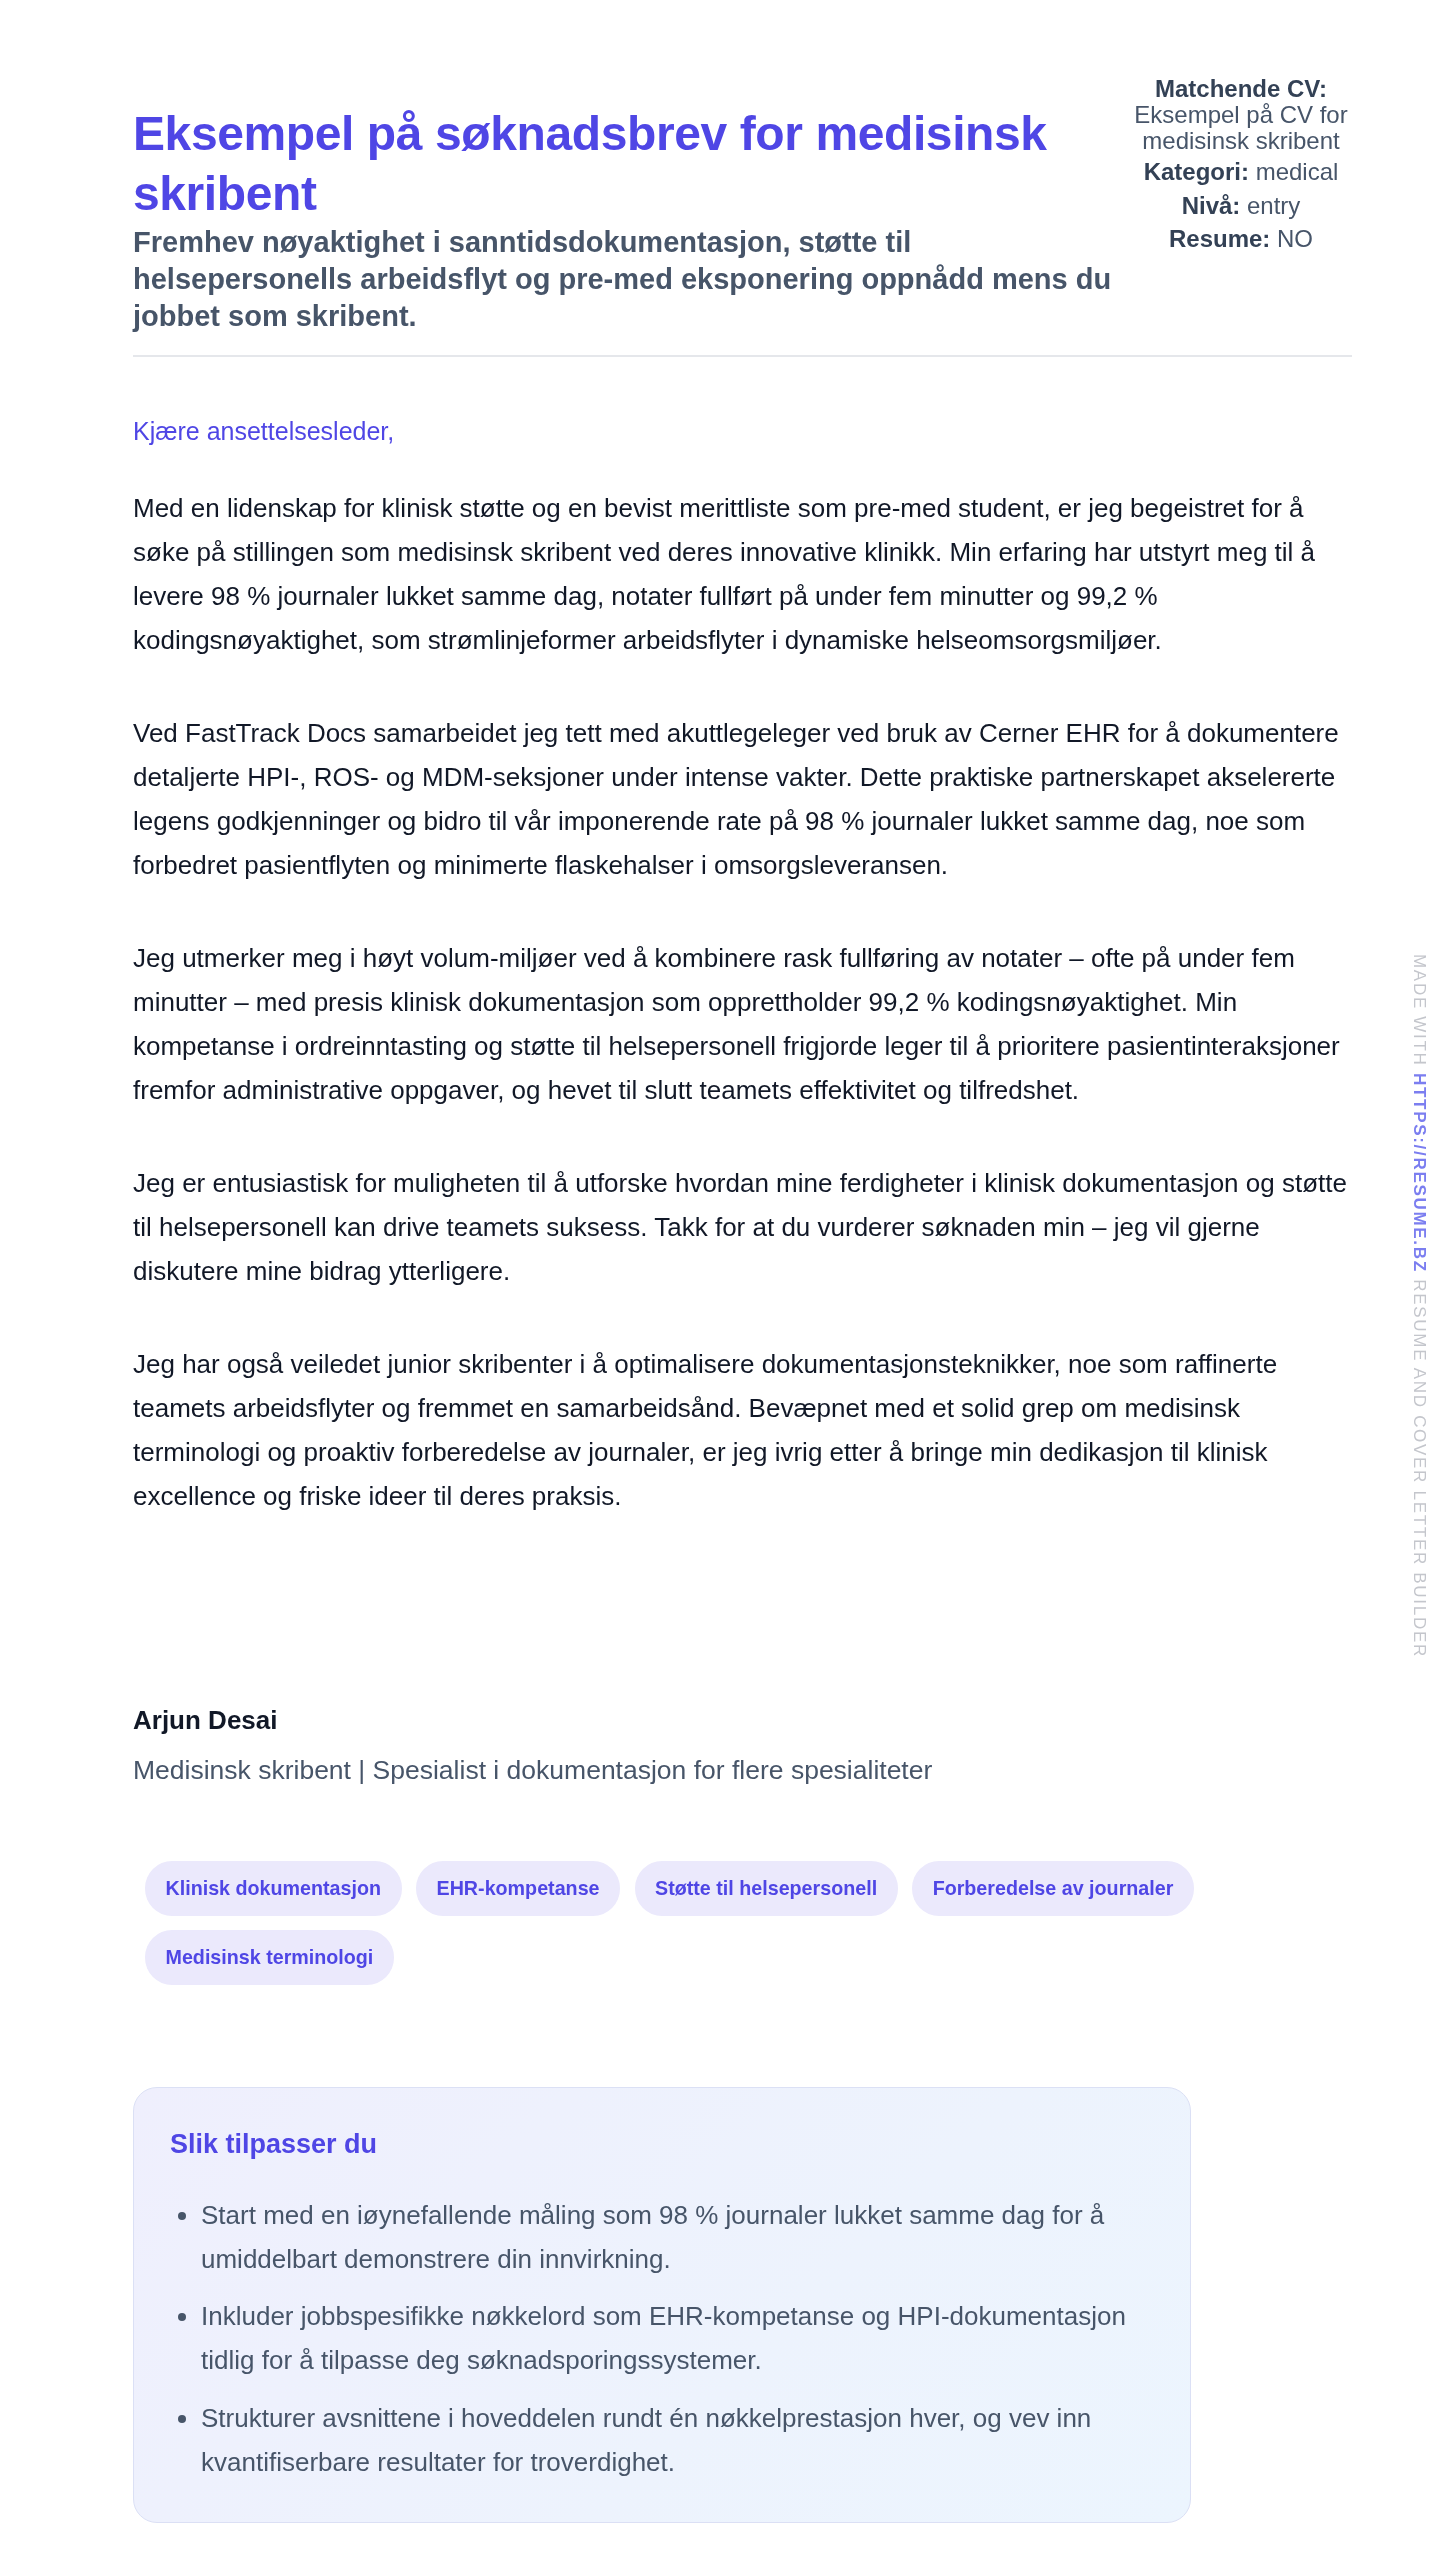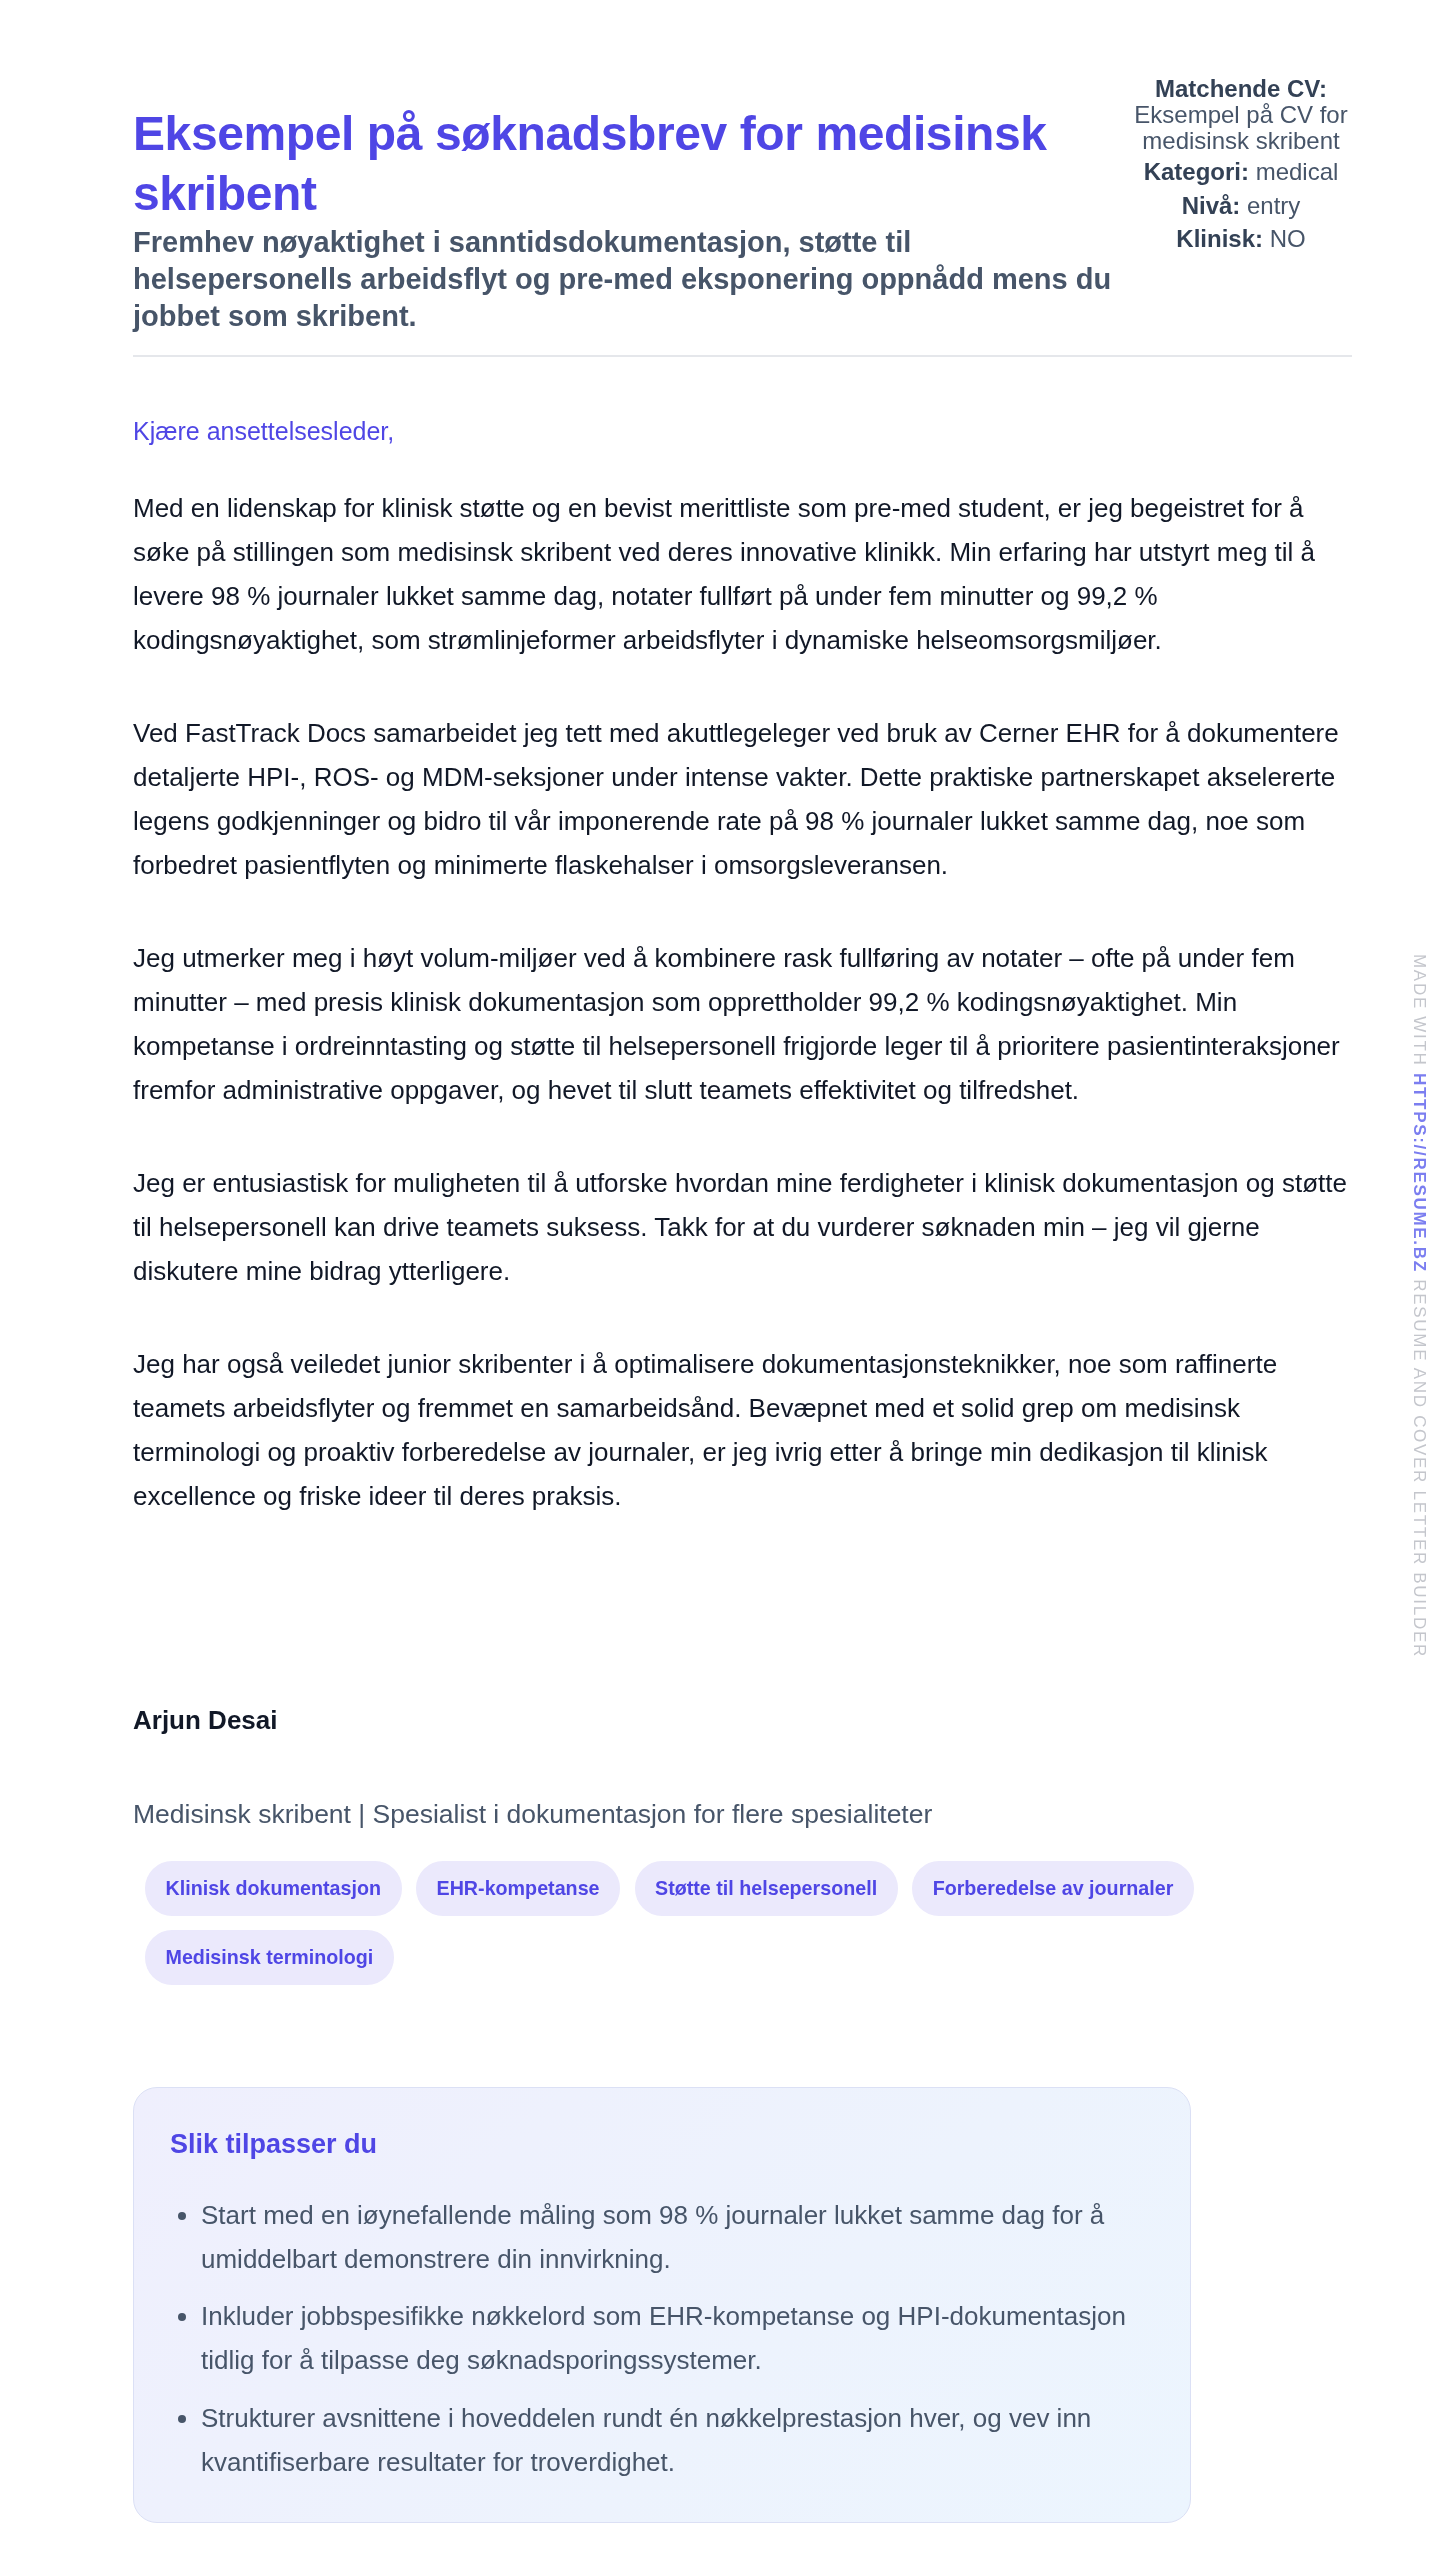--- a/index.html
+++ b/index.html
@@ -88,21 +88,20 @@
       font-weight: 700;
       font-size: 26px;
       color: #111827;
     }
     .sig-title {
       position: absolute;
       top: 1755px;
       left: 0;
       font-size: 26.5px;
       color: #475569;
-      margin-top: 44px;
     }
     .tags {
       position: absolute;
       top: 1861px;
       left: 12px;
       width: 1219px;
       display: flex;
       flex-wrap: wrap;
       gap: 13.7px 14.5px;
     }
@@ -178,21 +177,21 @@
       </div>
       <div class="row">
         <span class="lbl">Kategori:</span>
         <span>medical</span>
       </div>
       <div class="row">
         <span class="lbl">Nivå:</span>
         <span>entry</span>
       </div>
       <div class="row">
-        <span class="lbl">Klinisk:</span>
+        <span class="lbl">Resume:</span>
         <span>NO</span>
       </div>
     </div>
   </div>
 
   <p class="greeting">Kjære ansettelsesleder,</p>
 
   <div class="body">
     <p>Med en lidenskap for klinisk støtte og en bevist merittliste som pre-med student, er jeg begeistret for å søke på stillingen som medisinsk skribent ved deres innovative klinikk. Min erfaring har utstyrt meg til å levere 98 % journaler lukket samme dag, notater fullført på under fem minutter og 99,2 % kodingsnøyaktighet, som strømlinjeformer arbeidsflyter i dynamiske helseomsorgsmiljøer.</p>
     <p>Ved FastTrack Docs samarbeidet jeg tett med akuttlegeleger ved bruk av Cerner EHR for å dokumentere detaljerte HPI-, ROS- og MDM-seksjoner under intense vakter. Dette praktiske partnerskapet akselererte legens godkjenninger og bidro til vår imponerende rate på 98 % journaler lukket samme dag, noe som forbedret pasientflyten og minimerte flaskehalser i omsorgsleveransen.</p>

